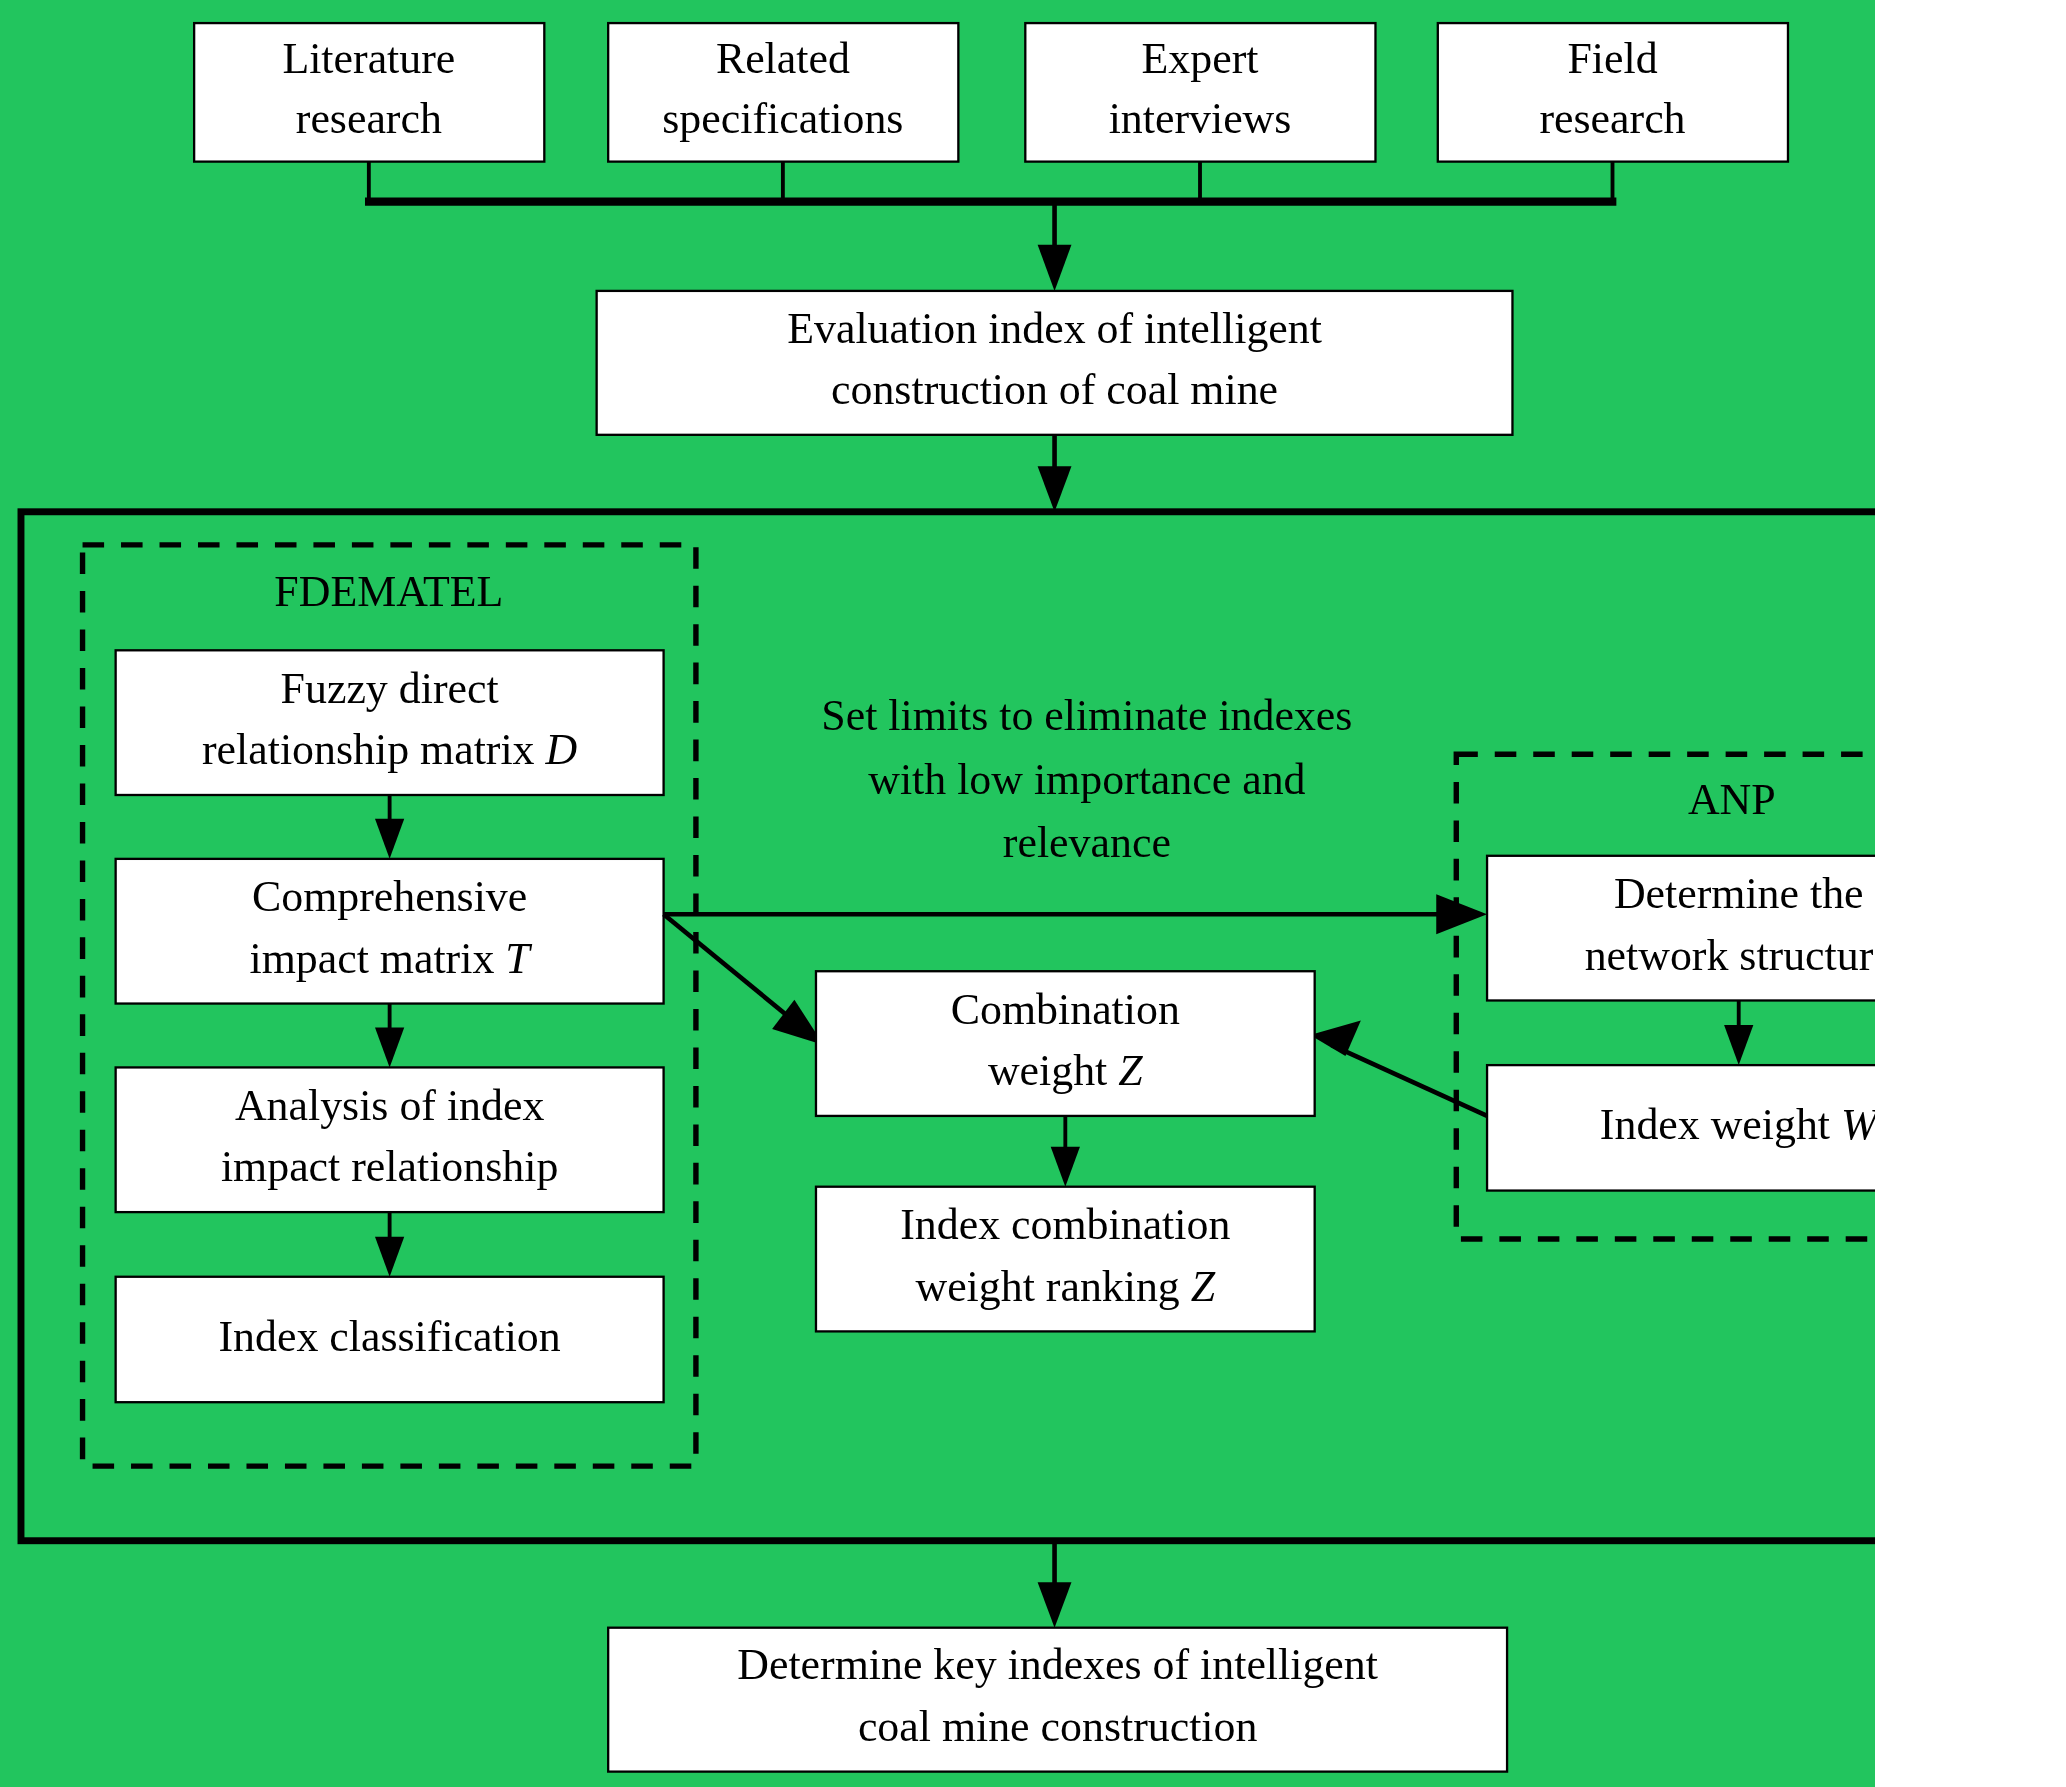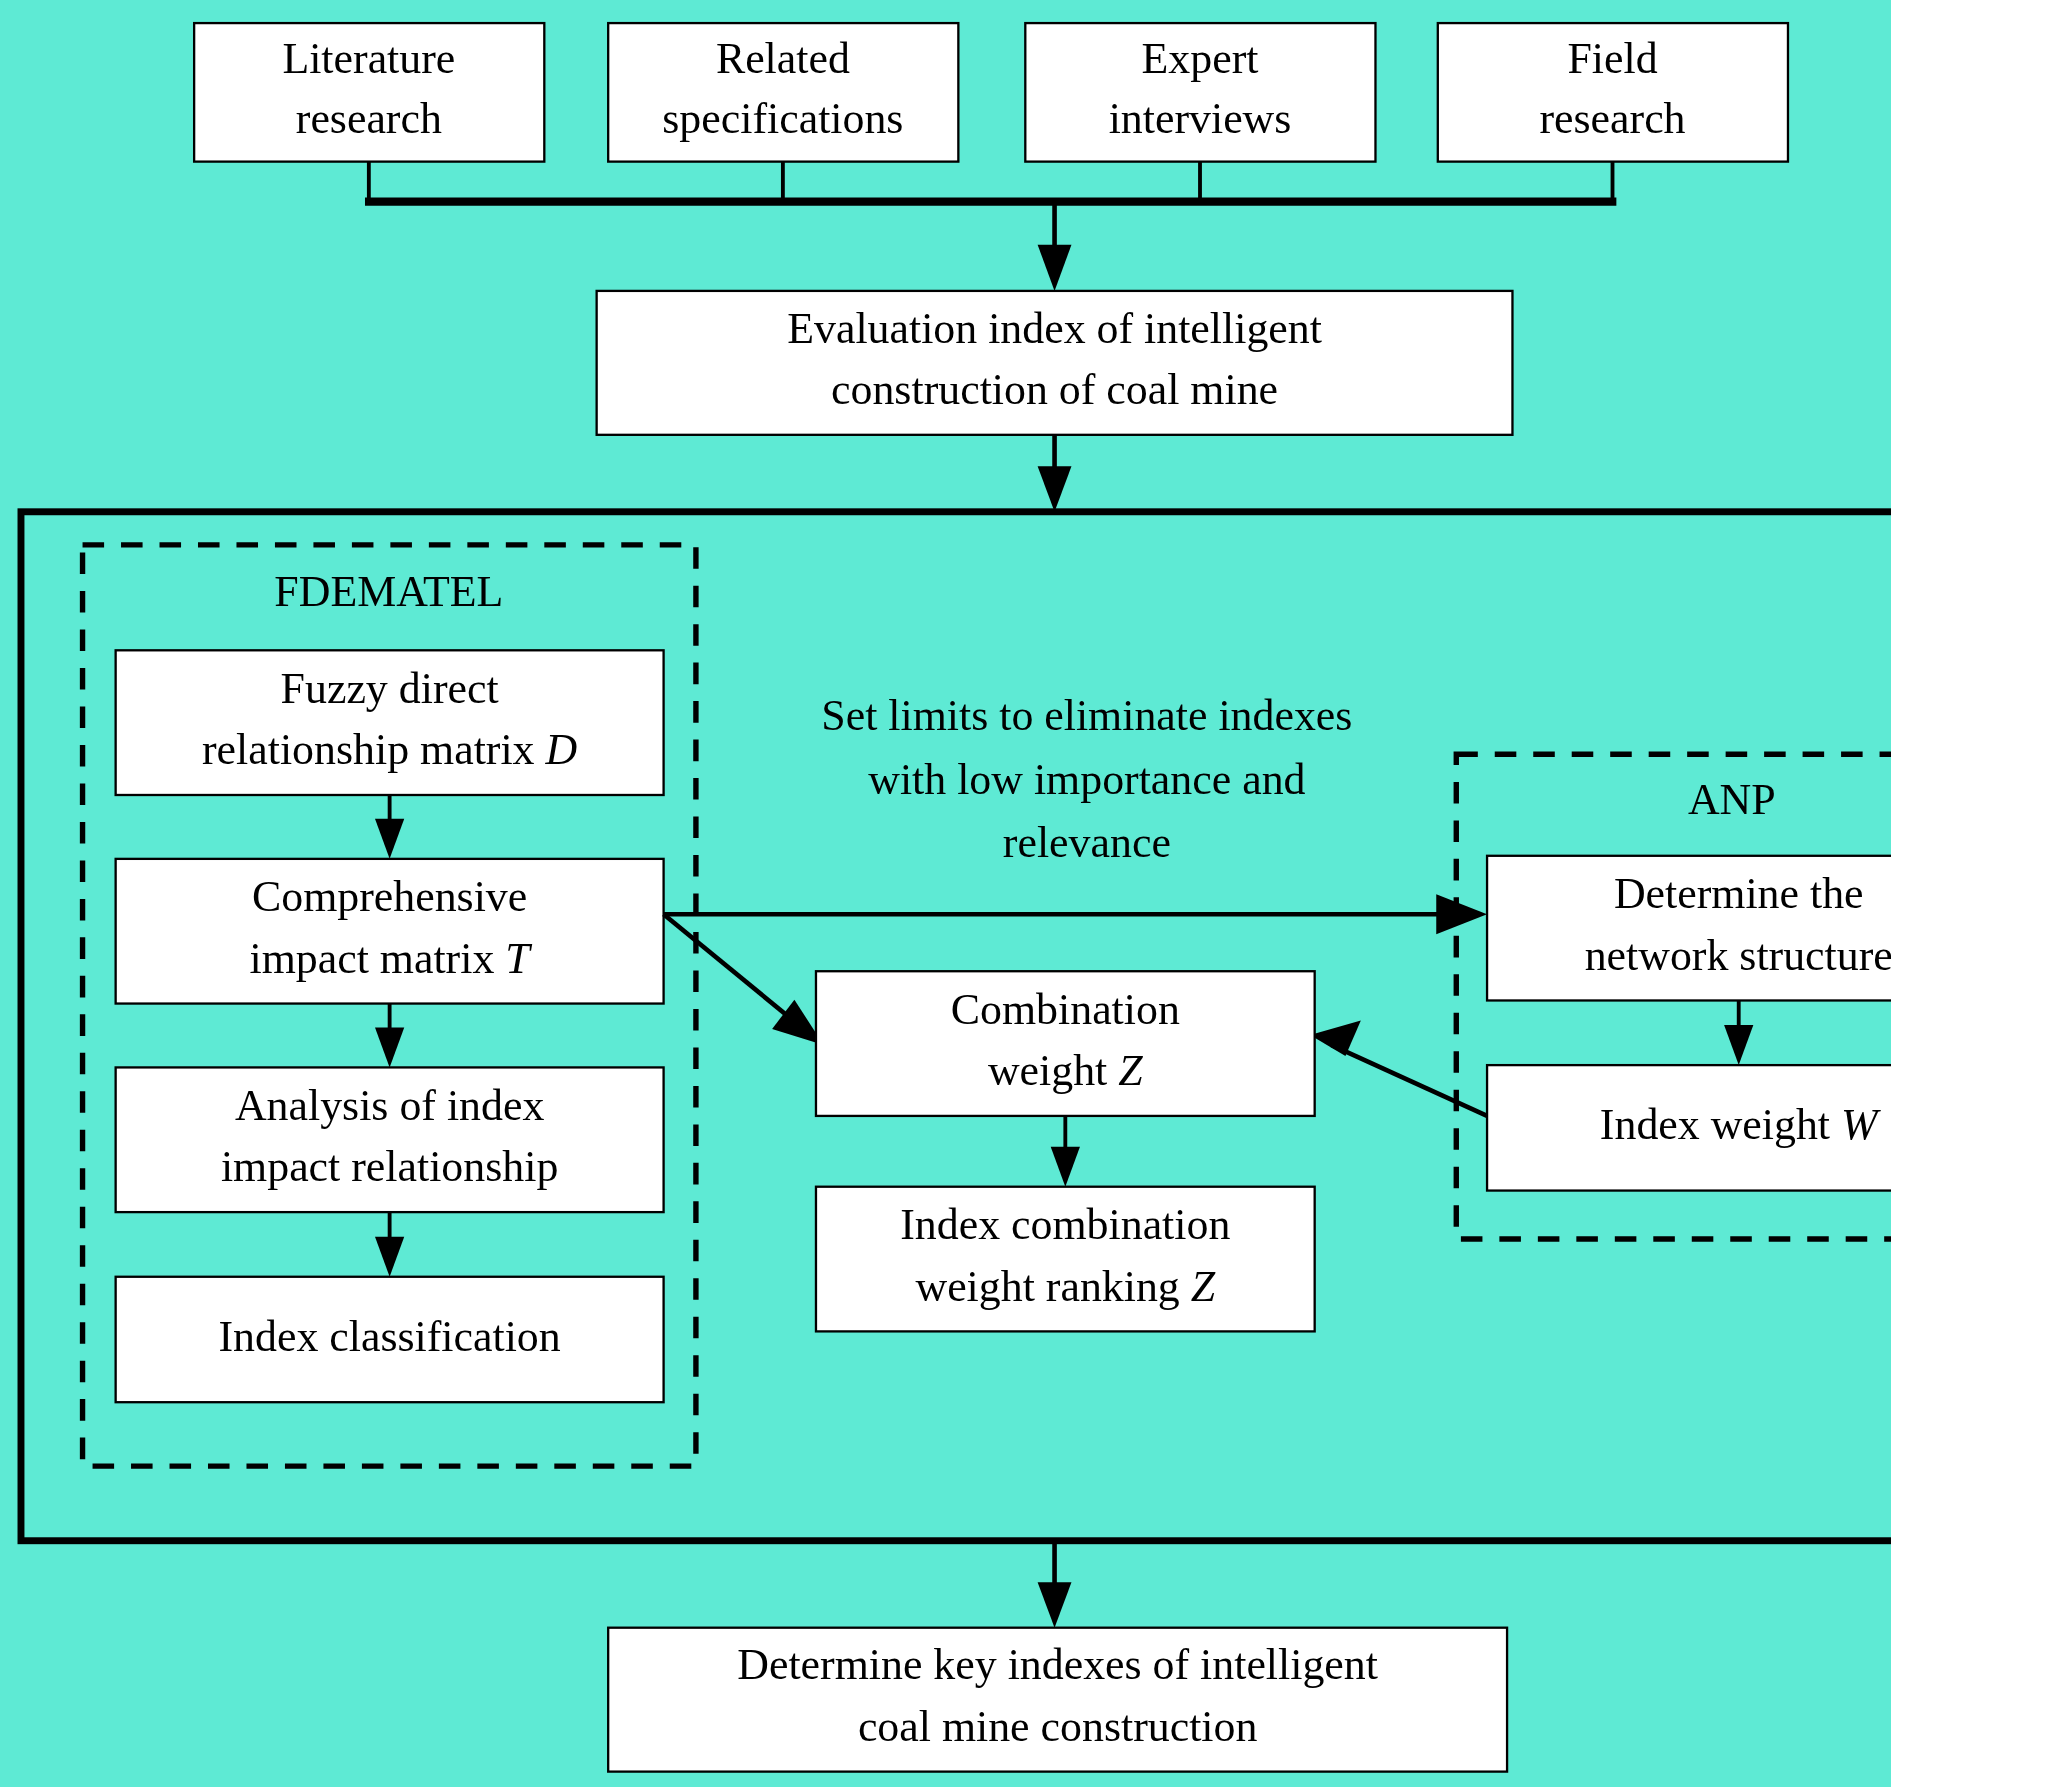--- a/index.html
+++ b/index.html
@@ -4,24 +4,23 @@
 <style>
   html, body {
     margin: 0;
     padding: 0;
     background: #ffffff;
   }
   #canvas-wrap {
     position: relative;
     width: 1875px;
     height: 1787px;
-    background: #5eead4;
+    background: #22c55e;
     font-family: "Liberation Serif", "DejaVu Serif", serif;
     overflow: hidden;
-    padding-left: 16px;
   }
   svg.flow {
     position: absolute;
     top: 0; left: 0;
     width: 2066px;
     height: 1787px;
     display: block;
   }
   .node-box {
     fill: #ffffff;

